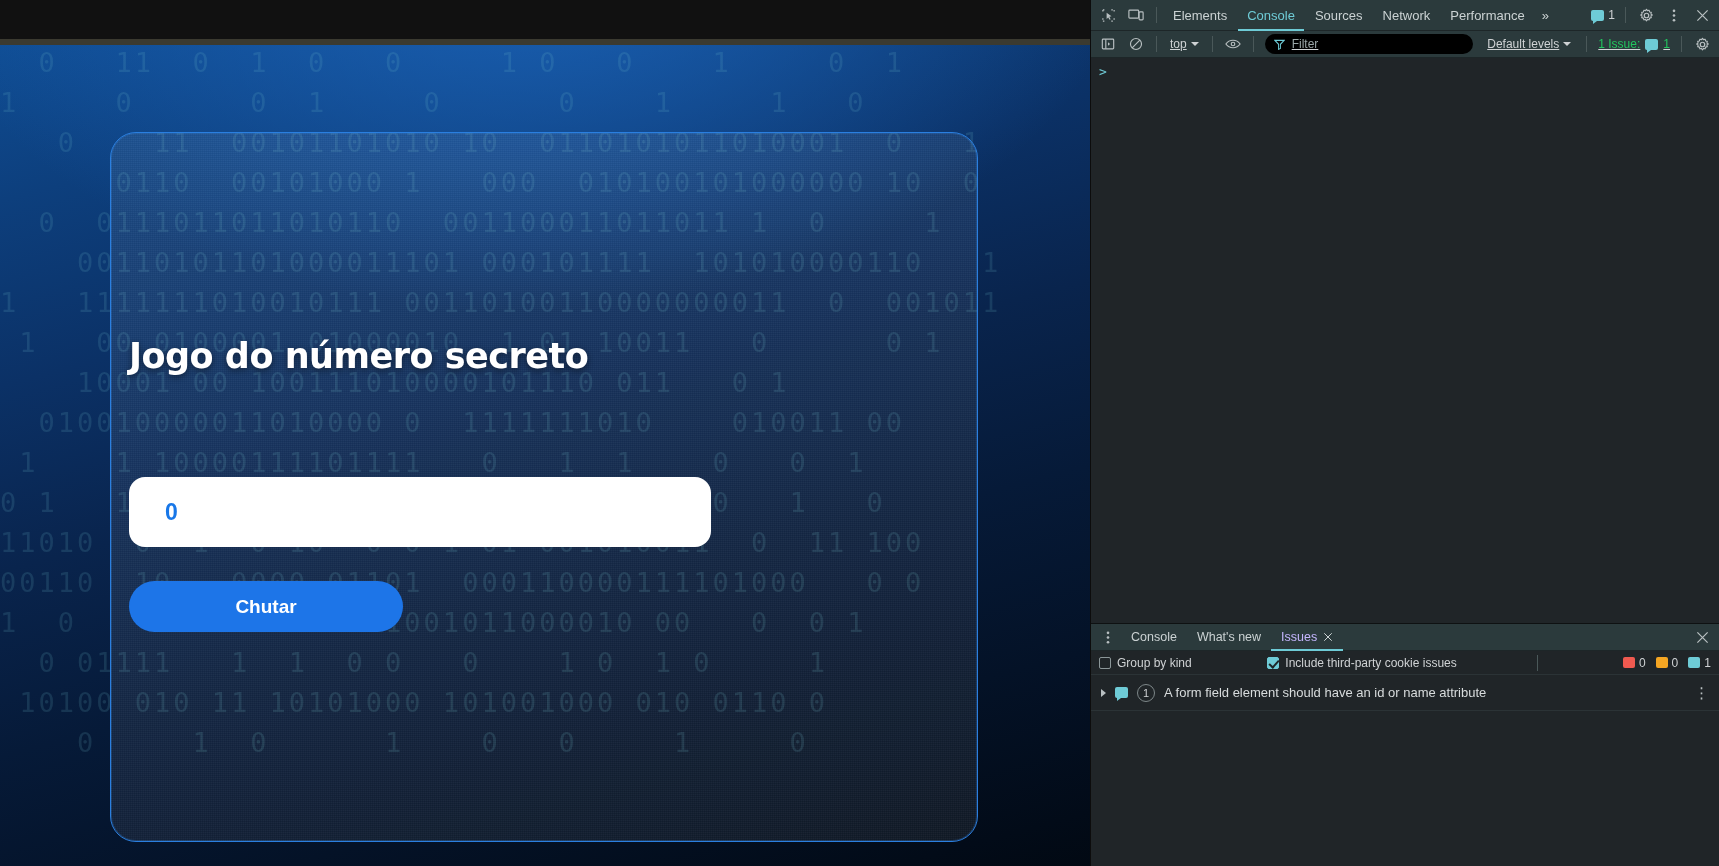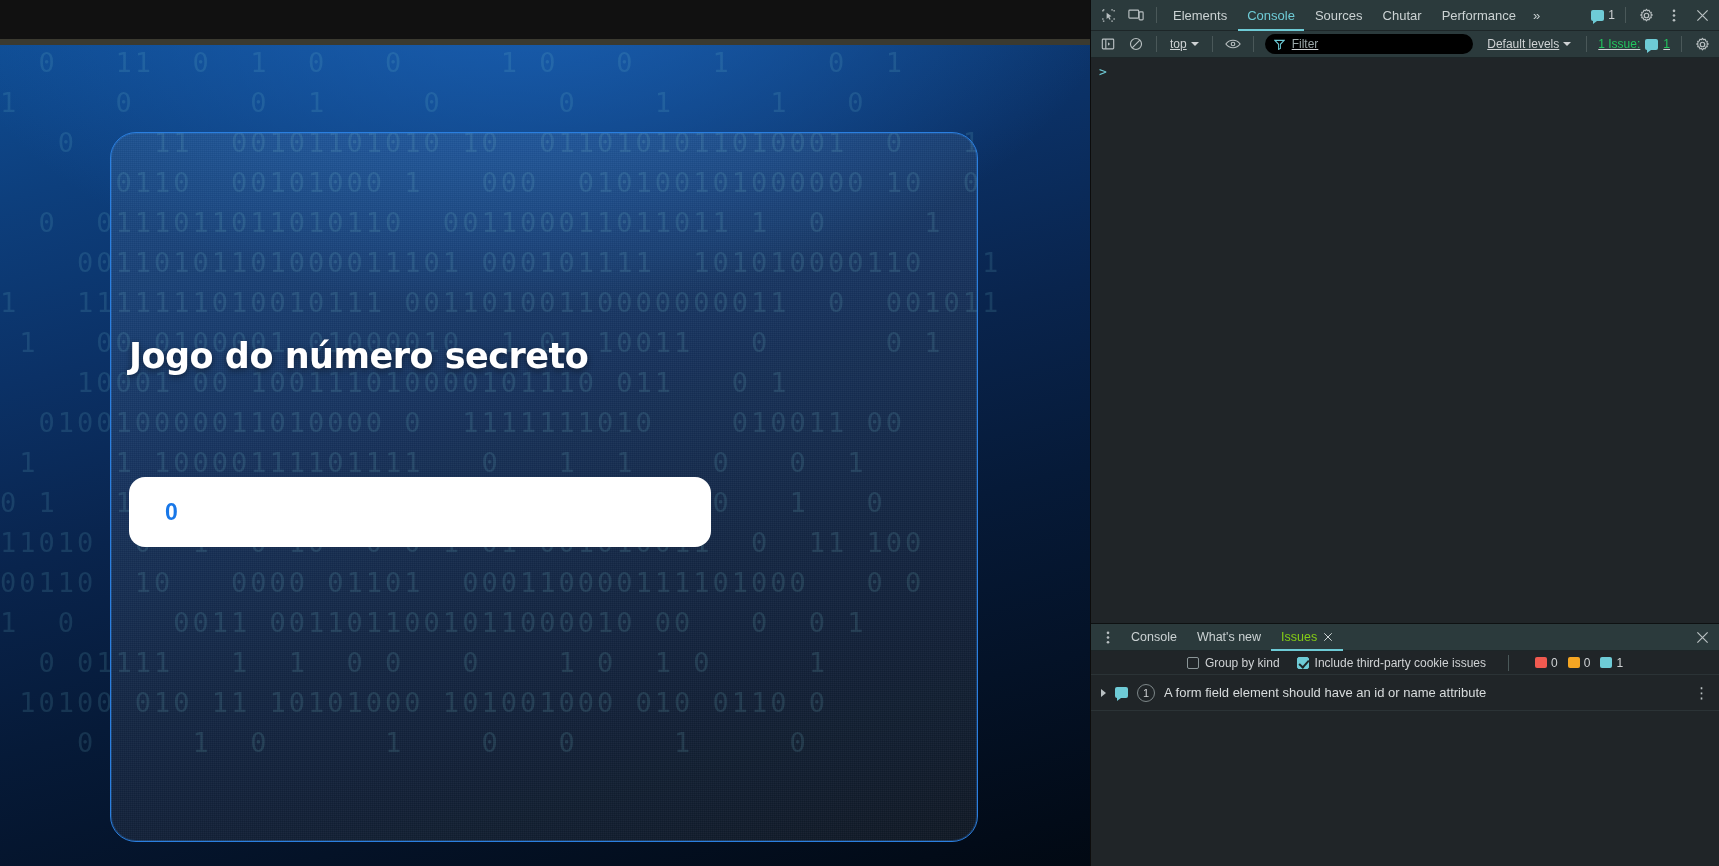--- a/index.html
+++ b/index.html
@@ -241,23 +241,23 @@
     height:27px;min-height:27px;
     background:#2b3a3c;
     padding:0 4px;
     border-bottom:1px solid #1d2628;
   }
   .drawer-tab{
     padding:0 10px;height:27px;
     display:flex;align-items:center;gap:6px;
     font-size:12.5px;color:#cbd2d3;cursor:pointer;white-space:nowrap;
   }
-  .drawer-tab.active{ color:#84cc16; box-shadow:inset 0 -2px 0 #6ecbd6; }
+  .drawer-tab.active{ color:#c4b5fd; box-shadow:inset 0 -2px 0 #6ecbd6; }
   .issues-bar{
-    display:flex;align-items:center;justify-content:center;gap:17px;
+    display:flex;align-items:center;justify-content:space-between;gap:17px;
     height:24px;min-height:24px;
     padding:0 8px;
     background:#202528;
     font-size:12px;color:#cfd2d4;
     border-bottom:1px solid #2b3336;
   }
   .cb{
     width:12px;height:12px;border:1px solid #8b9698;border-radius:2px;
     background:transparent;display:inline-block;flex:0 0 auto;
   }
@@ -306,20 +306,21 @@
 <div id="page">
   <div class="topstrip"></div>
 
   <div class="binary-bg" id="binary-bg"><span>  0   11  0  1  0   0     1 0   0    1     0  1</span><span>1     0      0  1     0      0    1     1   0</span><span>   0    11  00101101010 10  0110101011010001  0   1</span><span>      0110  00101000 1   000  010100101000000 10  0</span><span>  0  0111011011010110  001100011011011 1  0     1</span><span>    00110101101000011101 000101111  101010000110   1</span><span>1   1111111010010111 00110100110000000011  0  001011</span><span> 1   00 0100001 01000010  1 01 10011   0      0 1</span><span>    10001 00 100111010000101110 011   0 1</span><span>  010010000011010000 0  1111111010    010011 00</span><span> 1    1 10000111101111   0   1  1    0   0  1</span><span>0 1   111111 01000  0  1    0 1   10 0   1   0</span><span>11010  0  1  0 10  0 0 1 01 001010011  0  11 100</span><span>00110  10   0000 01101  000110000111101000   0 0</span><span>1  0     0011 0011011001011000010 00   0  0 1</span><span>  0 01111   1  1  0 0   0    1 0  1 0     1</span><span> 10100 010 11 10101000 101001000 010 0110 0</span><span>    0     1  0      1    0   0     1     0</span></div>
 
   <div id="card">
     <div class="noise"></div>
     <div id="card-content">
       <h1 id="game-title">Jogo do número secreto</h1>
       <input id="guess-input" type="text" placeholder="0" value="0" style="">
+      <button class="btn" id="btn-chutar">Chutar</button>
     </div>
   </div>
 </div>
 
 <div id="devtools">
 
   <div class="dt-toolbar">
     <div class="ic">
       <svg width="15" height="15" viewBox="0 0 16 16">
         <path d="M2 2h3M11 2h3M2 14h3M11 14h3M2 2v3M14 2v3M2 11v3M14 11v3" stroke="#b9c0c2" stroke-width="1.3" stroke-dasharray="1.6 1.4" fill="none"></path>
@@ -330,21 +331,21 @@
       <svg width="16" height="14" viewBox="0 0 18 14">
         <rect x="1" y="1.5" width="11" height="9" rx="1" stroke="#b9c0c2" stroke-width="1.3" fill="none"></rect>
         <rect x="12.5" y="3.5" width="4.5" height="9" rx="1" stroke="#b9c0c2" stroke-width="1.3" fill="#2b3a3c"></rect>
       </svg>
     </div>
     <div class="vsep"></div>
 
     <div class="dt-tab">Elements</div>
     <div class="dt-tab active">Console</div>
     <div class="dt-tab">Sources</div>
-    <div class="dt-tab">Chutar</div>
+    <div class="dt-tab">Network</div>
     <div class="dt-tab">Performance</div>
     <div class="dt-tab" style="padding:0 6px;">»</div>
 
     <div class="dt-spacer"></div>
 
     <div class="badge-chip">
       <span class="msg-ico"></span>
       <span>1</span>
     </div>
     <div class="vsep"></div>

